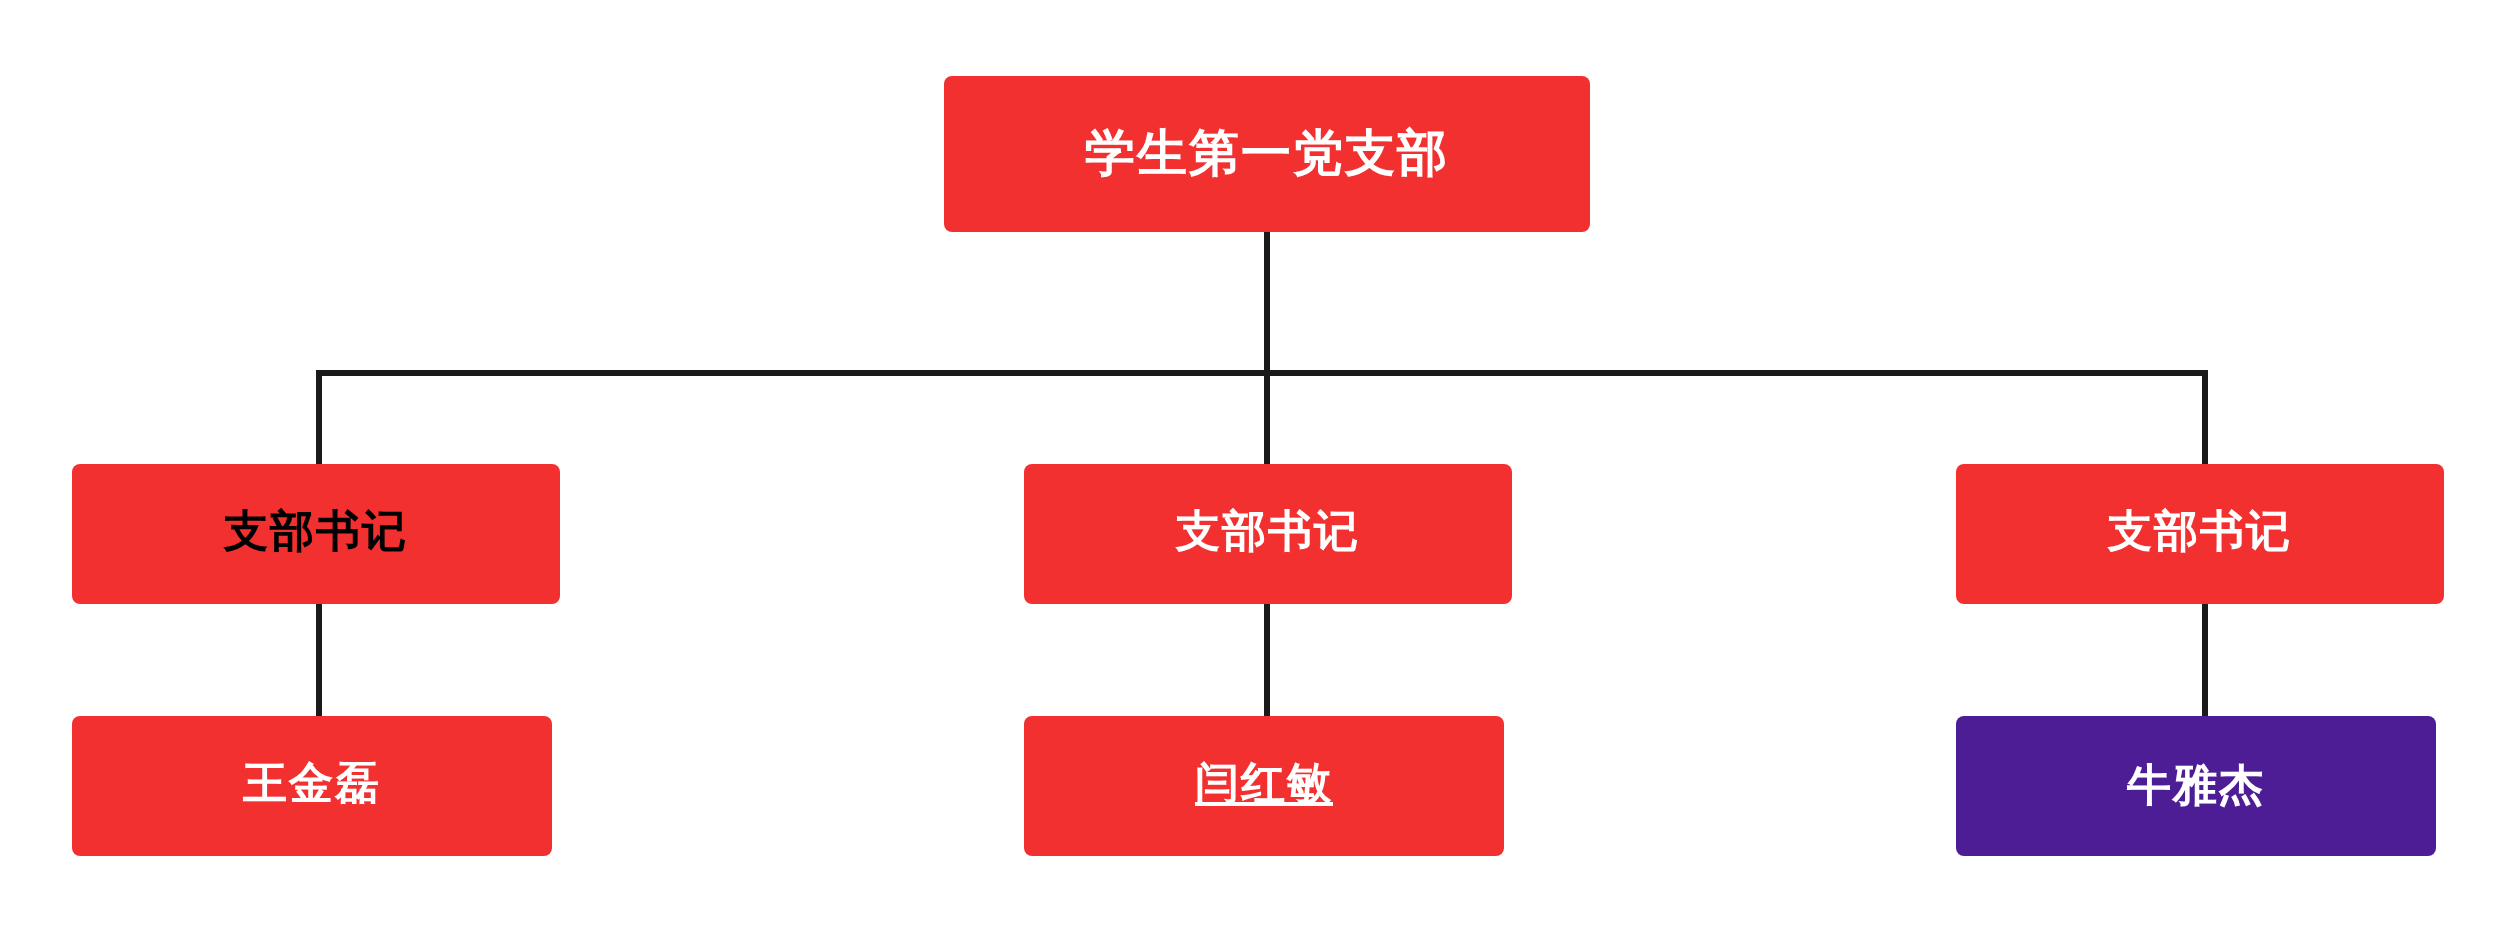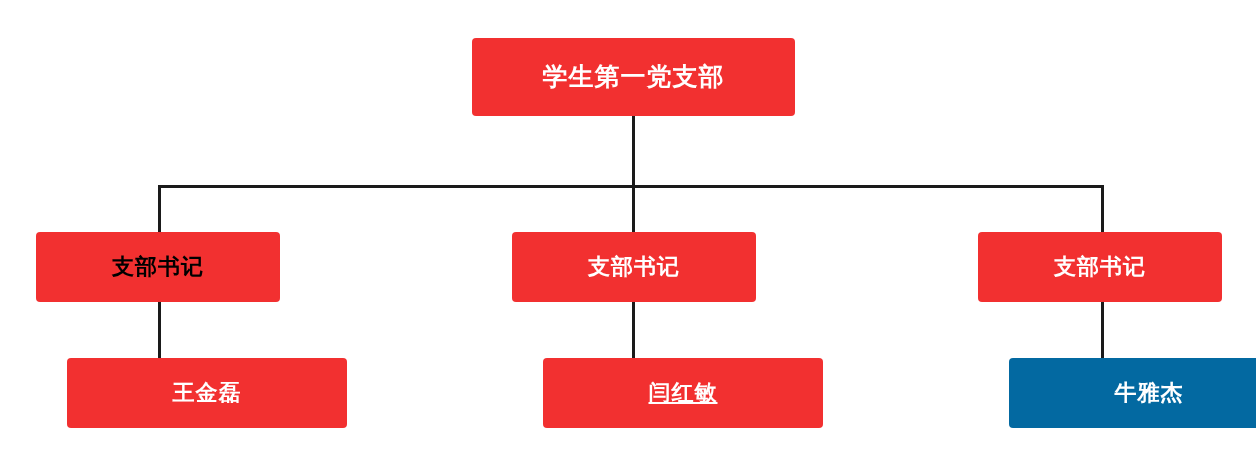--- a/index.html
+++ b/index.html
@@ -41,24 +41,23 @@
     font-size: 25px;
   }
   .node-role {
     top: 232px;
     width: 244px;
     height: 70px;
     font-size: 22px;
   }
   .node-person {
     top: 358px;
-    width: 280px;
+    width: 240px;
     height: 70px;
     font-size: 22px;
-    margin-left: 31px;
   }
   .col-left   { left: 36px; }
   .col-center { left: 512px; }
   .col-right  { left: 978px; }
 
   .connector {
     position: absolute;
     background: #1a1a1a;
   }
   .v-line { width: 3px; }
@@ -104,17 +103,17 @@
   <div class="node node-role col-right" style="background: rgb(242, 48, 48); color: rgb(255, 255, 255);">
     <span>支部书记</span>
   </div>
 
   <div class="node node-person col-left" style="background: rgb(242, 48, 48); color: rgb(255, 255, 255);">
     <span>王金磊</span>
   </div>
   <div class="node node-person col-center" style="background: rgb(242, 48, 48); color: rgb(255, 255, 255); text-decoration: underline;">
     <span>闫红敏</span>
   </div>
-  <div class="node node-person col-right" style="background: #0369a1; color: rgb(255, 255, 255); font-family: Liberation Serif, serif;">
+  <div class="node node-person col-right" style="background: #4c1d95; color: rgb(255, 255, 255); font-family: Liberation Serif, serif;">
     <span>牛雅杰</span>
   </div>
 
 </div>
 
 </body></html>

